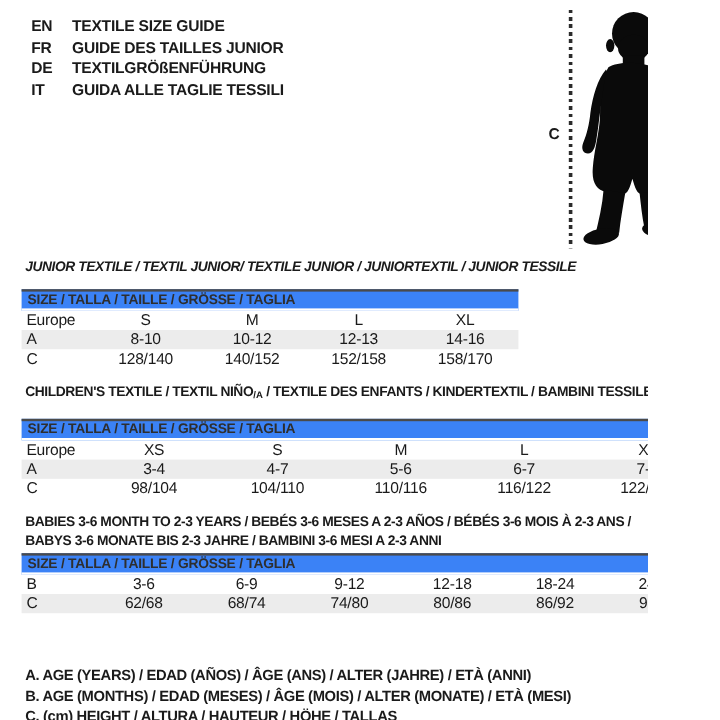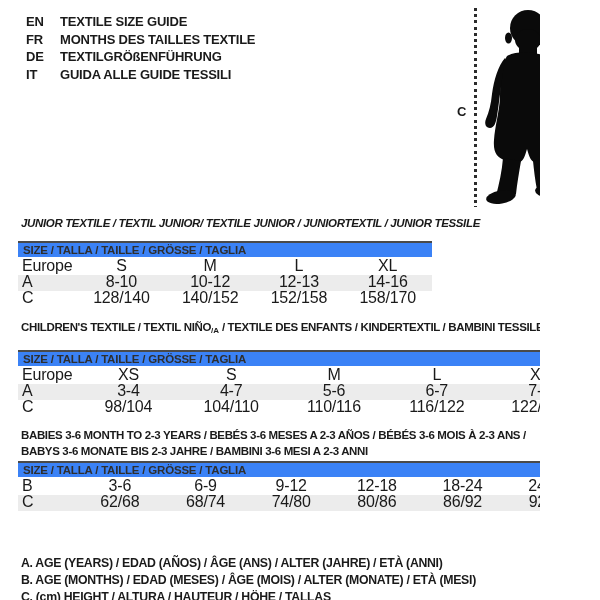--- a/index.html
+++ b/index.html
@@ -28,49 +28,49 @@
   .t1 .t-title{margin-bottom:12px;font-style:italic;}
   .t2 .t-title{margin-bottom:13px;}
   .t3 .t-title{line-height:16px;margin-bottom:2px;}
   .t-title sub{font-size:8px;vertical-align:-2px;letter-spacing:0;}
   .t-bar{
     height:14px;line-height:14px;background:#3b82f6;
     border-top:2px solid #4a4a4a;border-bottom:2px solid #ffffff;
     font-size:11.5px;font-weight:bold;color:#2e2e2e;padding-left:5px;
     letter-spacing:-0.2px;white-space:nowrap;
   }
-  .t-row{display:flex;height:16px;align-items:flex-end;font-size:16px;letter-spacing:-0.2px;}
+  .t-row{display:flex;height:16px;align-items:flex-start;font-size:13px;letter-spacing:-0.2px;}
   .t-row.shaded{background:#ececec;}
   .t-row .cell{flex:1;text-align:center;white-space:nowrap;}
   .t-row .cell.rlabel{flex:0 0 55px;text-align:left;padding-left:4px;}
   
   .legend{position:absolute;left:21px;top:555px;}
   .legend-line{font-size:12.3px;font-weight:bold;line-height:17.2px;letter-spacing:-0.3px;white-space:nowrap;}
 </style>
 </head>
 <body>
 
 <div id="stage">
 
   <section class="langs">
     <div class="lang-row">
       <span class="code">EN</span>
       <span class="lbl">TEXTILE SIZE GUIDE</span>
     </div>
     <div class="lang-row">
       <span class="code">FR</span>
-      <span class="lbl">MONTHS DES TAILLES TEXTILE</span>
+      <span class="lbl">GUIDE DES TAILLES JUNIOR</span>
     </div>
     <div class="lang-row">
       <span class="code">DE</span>
       <span class="lbl">TEXTILGRÖßENFÜHRUNG</span>
     </div>
     <div class="lang-row">
       <span class="code">IT</span>
-      <span class="lbl">GUIDA ALLE GUIDE TESSILI</span>
+      <span class="lbl">GUIDA ALLE TAGLIE TESSILI</span>
     </div>
   </section>
 
   <section class="figure">
     <div class="dotline"></div>
     <div class="c-label">C</div>
     <svg class="silhouette" width="90" height="200" viewBox="0 0 90 200">
       <g fill="#0a0a0a">
         <ellipse cx="47" cy="20" rx="18" ry="18"></ellipse>
         <ellipse cx="47" cy="32" rx="13" ry="11"></ellipse>

